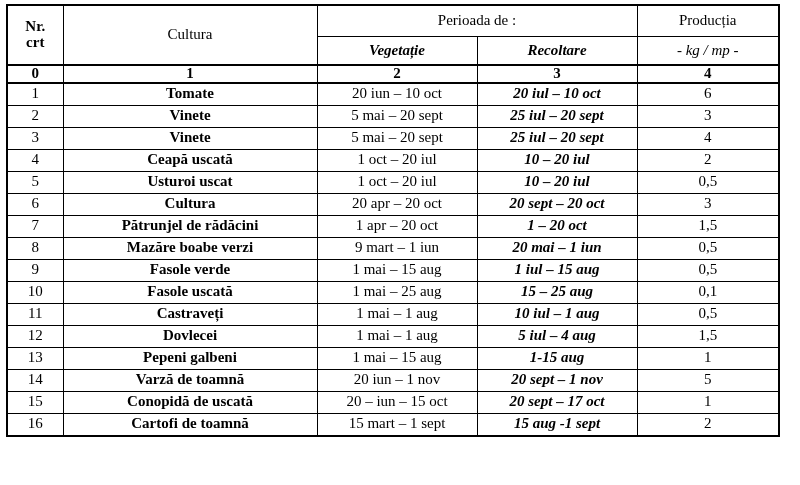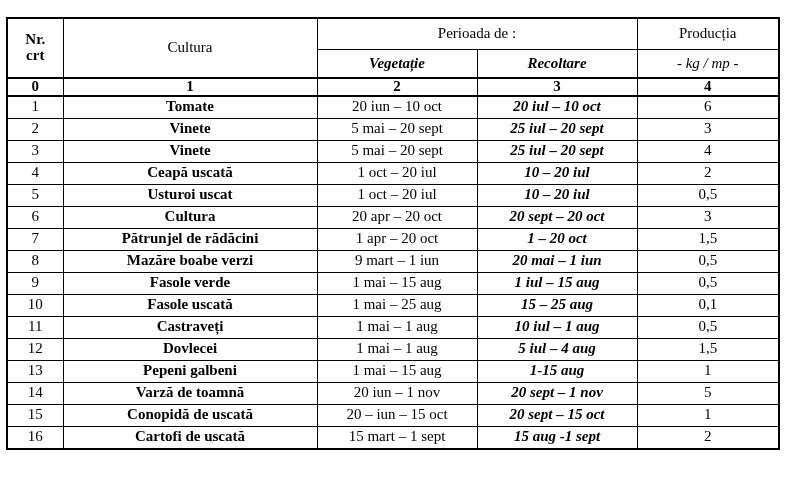--- a/index.html
+++ b/index.html
@@ -16,21 +16,21 @@
   }
   #sheet {
     width: 800px;
     height: 485px;
     position: relative;
   }
   table.crop-table {
     border-collapse: collapse;
     table-layout: fixed;
     width: 756px;
-    margin: 17px 0 0 6px;
+    margin: 4px 0 0 6px;
     background: #fff;
   }
   table.crop-table td,
   table.crop-table th {
     border: 1px solid #000000;
     padding: 0;
     text-align: center;
     vertical-align: middle;
     font-size: 15px;
     line-height: 1.05;
@@ -237,25 +237,25 @@
         <td class="cell-nr">14</td>
         <td class="cell-cult">Varză de toamnă</td>
         <td class="cell-veg">20 iun – 1 nov</td>
         <td class="cell-rec">20 sept – 1 nov</td>
         <td class="cell-prod">5</td>
       </tr>
       <tr>
         <td class="cell-nr">15</td>
         <td class="cell-cult">Conopidă de uscată</td>
         <td class="cell-veg">20 – iun – 15 oct</td>
-        <td class="cell-rec">20 sept – 15 oct</td>
+        <td class="cell-rec">20 sept – 17 oct</td>
         <td class="cell-prod">1</td>
       </tr>
       <tr>
         <td class="cell-nr">16</td>
-        <td class="cell-cult">Cartofi de uscată</td>
+        <td class="cell-cult">Cartofi de toamnă</td>
         <td class="cell-veg">15 mart – 1 sept</td>
         <td class="cell-rec">15 aug -1 sept</td>
         <td class="cell-prod">2</td>
       </tr>
     </tbody>
   </table>
 </div>
 
 </body></html>

